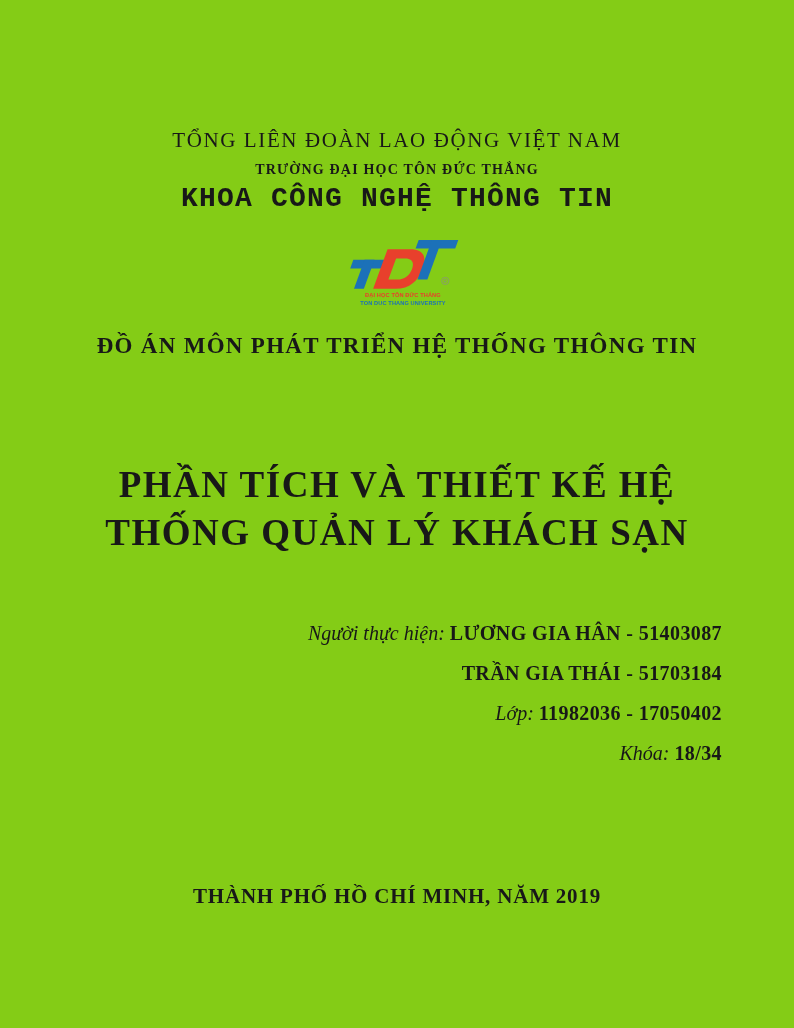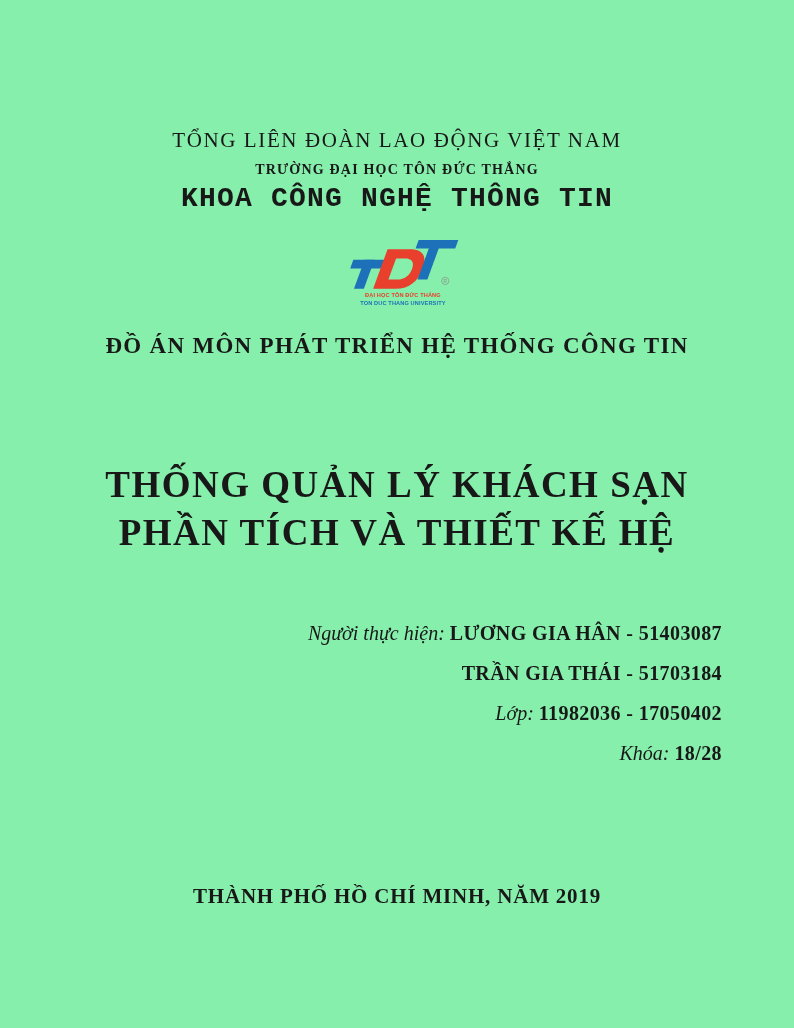--- a/index.html
+++ b/index.html
@@ -6,21 +6,21 @@
   html, body { background: #ffffff; }
   body {
     width: 794px; height: 1028px;
     font-family: "Liberation Serif", "DejaVu Serif", serif;
     color: #181818;
     overflow: hidden;
   }
   #page {
     position: relative;
     width: 794px; height: 1028px;
-    background: #86efac;
+    background: #84cc16;
   }
   
   .org {
     position: absolute; top: 126px; left: 0; right: 0;
     text-align: center;
   }
   .org-line1 {
     font-size: 21px; line-height: 29px; letter-spacing: 1.6px;
     font-weight: normal;
   }
@@ -110,38 +110,38 @@
         <circle cx="168" cy="68" r="5.5" fill="none" stroke="#8a8a8a" stroke-width="1"></circle>
         <text x="168" y="70.5" text-anchor="middle" font-size="7" fill="#8a8a8a" font-family="Liberation Sans, sans-serif">R</text>
       </g>
 
       <text class="logo-subtext" x="104" y="93" text-anchor="middle" font-size="8.5" fill="#E8402C" letter-spacing="0.2">ĐẠI HỌC TÔN ĐỨC THẮNG</text>
       <text class="logo-subtext" x="104" y="104" text-anchor="middle" font-size="8.5" fill="#1C71B8" letter-spacing="0.2">TON DUC THANG UNIVERSITY</text>
     </svg>
   </div>
 
   <div class="subject">
-    <div>ĐỒ ÁN MÔN PHÁT TRIỂN HỆ THỐNG CÔNG TIN</div>
+    <div>ĐỒ ÁN MÔN PHÁT TRIỂN HỆ THỐNG THÔNG TIN</div>
   </div>
 
   <div class="title">
+    <div>PHẦN TÍCH VÀ THIẾT KẾ HỆ</div>
     <div>THỐNG QUẢN LÝ KHÁCH SẠN</div>
-    <div>PHẦN TÍCH VÀ THIẾT KẾ HỆ</div>
   </div>
 
   <div class="info">
     <div class="info-row">
       <span class="info-label">Người thực hiện: </span><span class="info-value">LƯƠNG GIA HÂN - 51403087</span>
     </div>
     <div class="info-row">
       <span class="info-label"></span><span class="info-value">TRẦN GIA THÁI - 51703184</span>
     </div>
     <div class="info-row">
       <span class="info-label">Lớp: </span><span class="info-value">11982036 - 17050402</span>
     </div>
     <div class="info-row">
-      <span class="info-label">Khóa: </span><span class="info-value">18/28</span>
+      <span class="info-label">Khóa: </span><span class="info-value">18/34</span>
     </div>
   </div>
 
   <div class="footer">THÀNH PHỐ HỒ CHÍ MINH, NĂM 2019</div>
 
 </div>
 
 </body></html>

